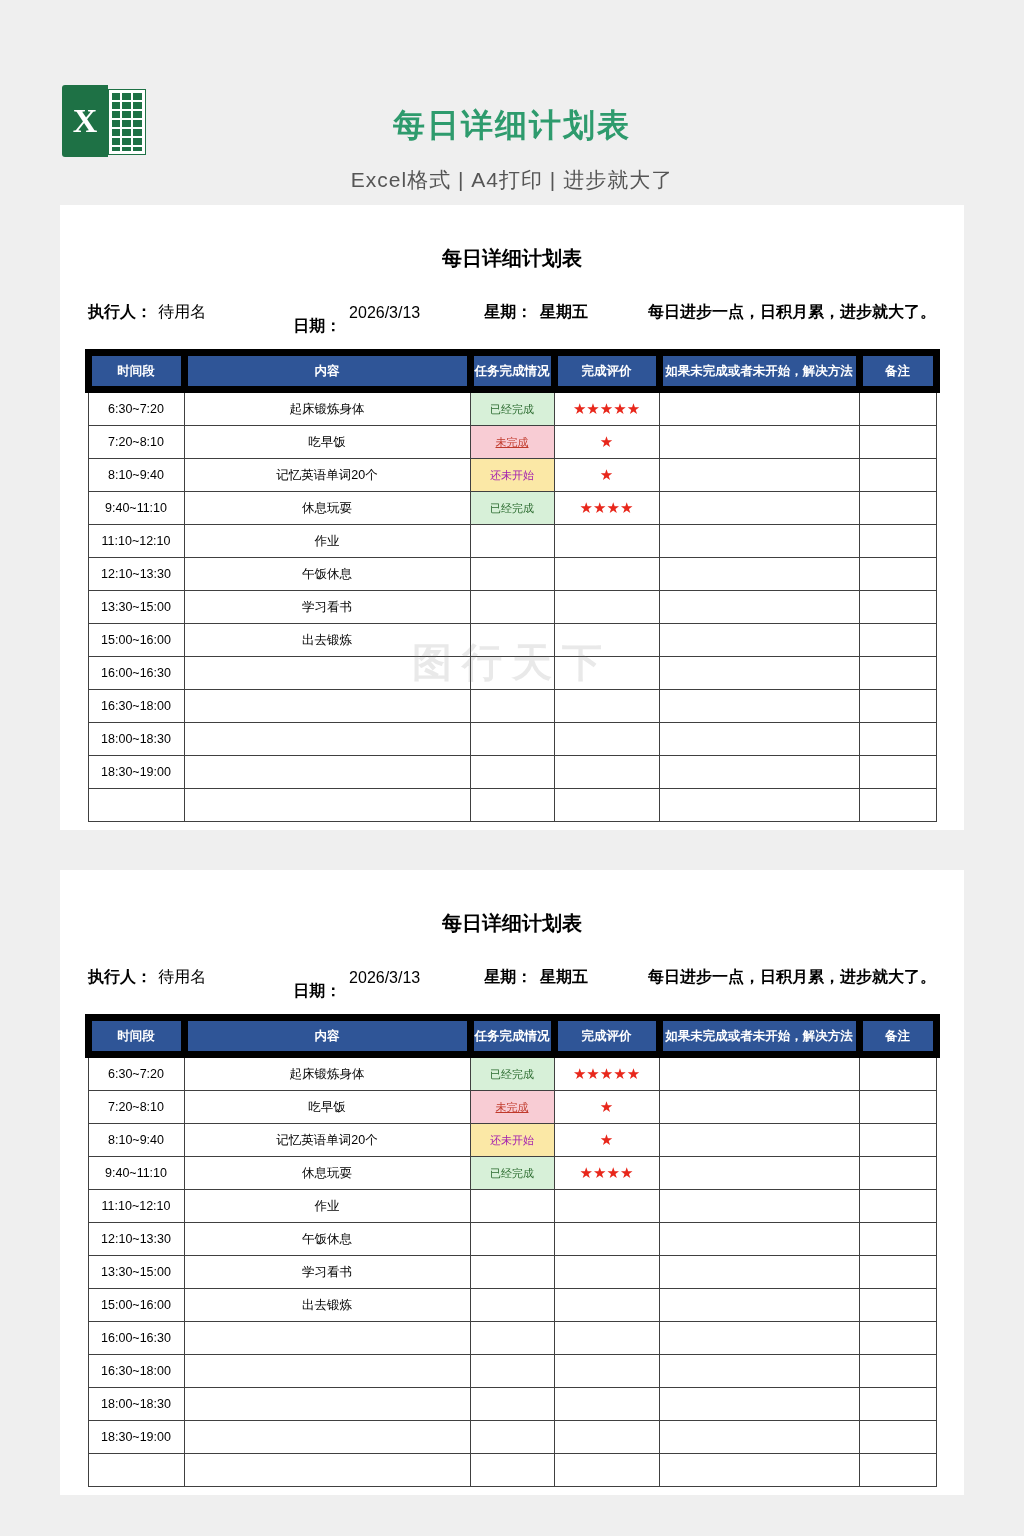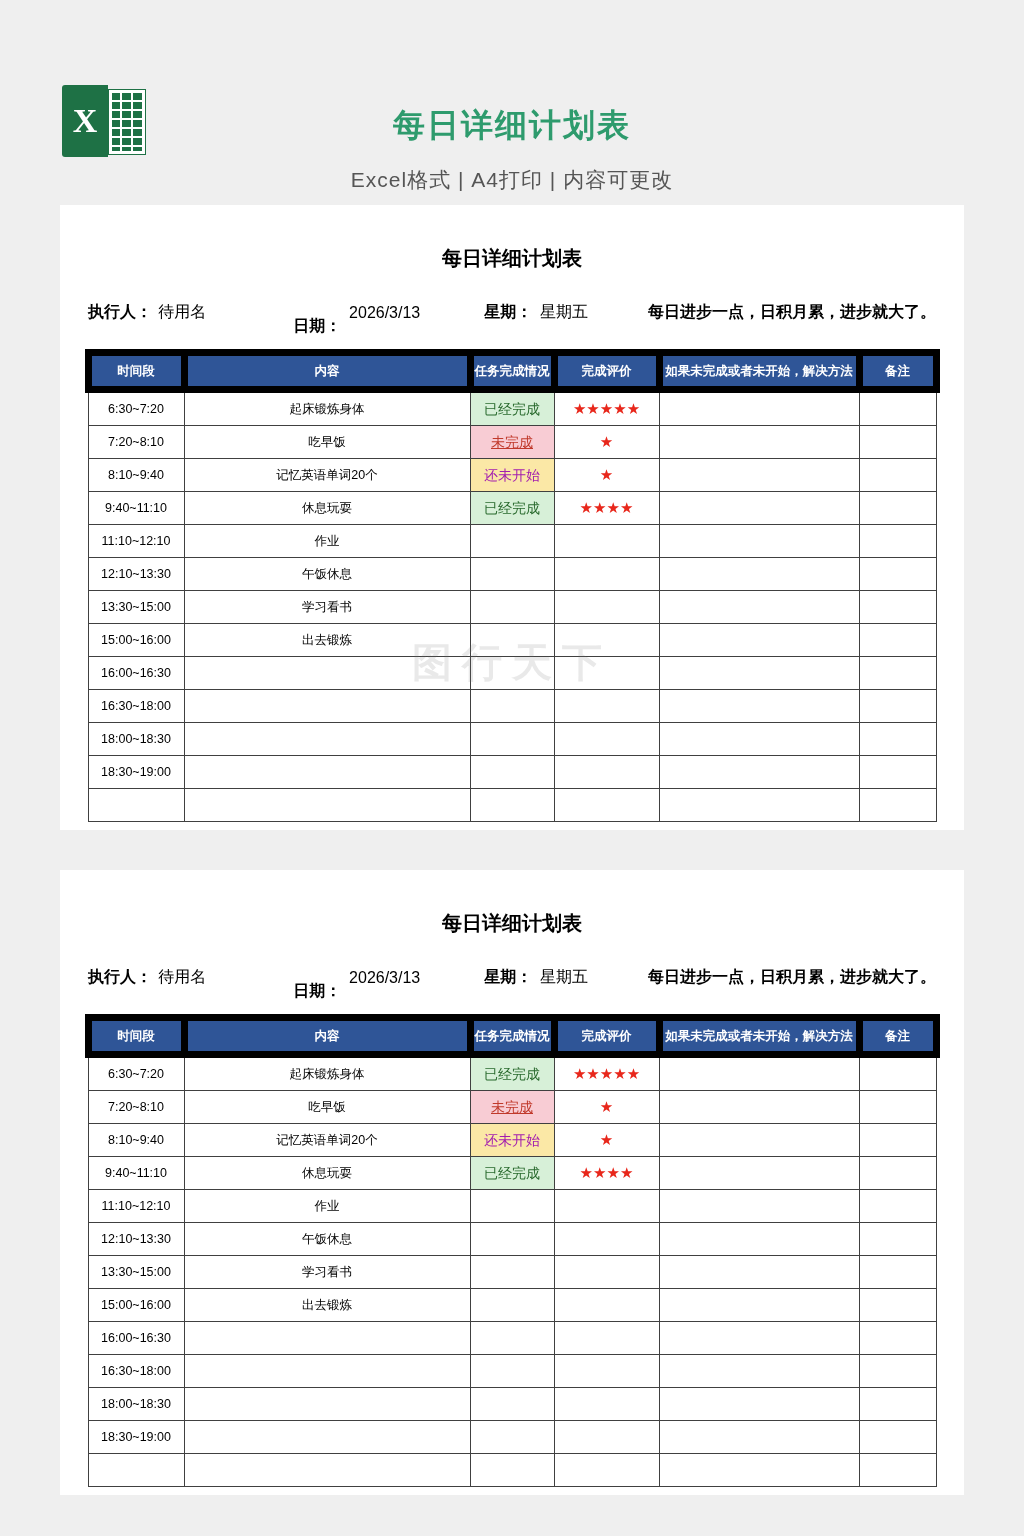--- a/index.html
+++ b/index.html
@@ -101,21 +101,21 @@
     font-size: 16px;
     color: #000000;
     padding: 0 28px 12px 28px;
     white-space: nowrap;
   }
   .m1 { width: 78px; text-align: left; font-weight: bold; }
   .m2 { width: 150px; }
   .m3 { width: 62px; font-weight: bold; margin-top: 28px; }
   .m4 { width: 150px; }
   .m5 { width: 62px; font-weight: bold; }
-  .m6 { width: 120px; }
+  .m6 { width: 120px; font-weight: bold; }
   .m7 { flex: 1; text-align: center; font-weight: bold; }
 
   table.plan {
     border-collapse: collapse;
     width: 848px;
     margin: 0 auto;
     table-layout: fixed;
   }
   table.plan th {
     background: #2f5597;
@@ -138,21 +138,21 @@
   .col-content { width: 286px; }
   .col-status { width: 84px; }
   .col-rate { width: 105px; }
   .col-solution { width: 200px; }
   .col-remark { width: 77px; }
 
   .status {
     display: block;
     height: 100%;
     line-height: 32px;
-    font-size: 14px;
+    font-size: 11px;
   }
   .status-done { background: #d7f0d8; color: #2a6a2e; }
   .status-undone { background: #f8ccd4; color: #c0392b; text-decoration: underline; }
   .status-notstart { background: #fbe8a6; color: #a21caf; }
 
   .stars {
     color: #e8271b;
     font-size: 15px;
     letter-spacing: 0px;
     line-height: 32px;
@@ -181,21 +181,21 @@
   <div class="header">
     <div class="xls-logo">
       <div class="left-block">X</div>
       <div class="right-block">
         <div class="grid"></div>
         <div class="vline" style="left:11px;"></div>
         <div class="vline" style="left:22px;"></div>
       </div>
     </div>
     <div class="doc-title">每日详细计划表</div>
-    <div class="doc-subtitle">Excel格式 | A4打印 | 内容可更改</div>
+    <div class="doc-subtitle">Excel格式 | A4打印 | 进步就大了</div>
   </div>
 
   <div class="sheet">
     <div class="watermark">图行天下</div>
     <div class="sheet-title">每日详细计划表</div>
 
     <div class="meta-row">
       <span class="m1">执行人：</span>
       <span class="m2">待用名</span>
       <span class="m3">日期：</span>

